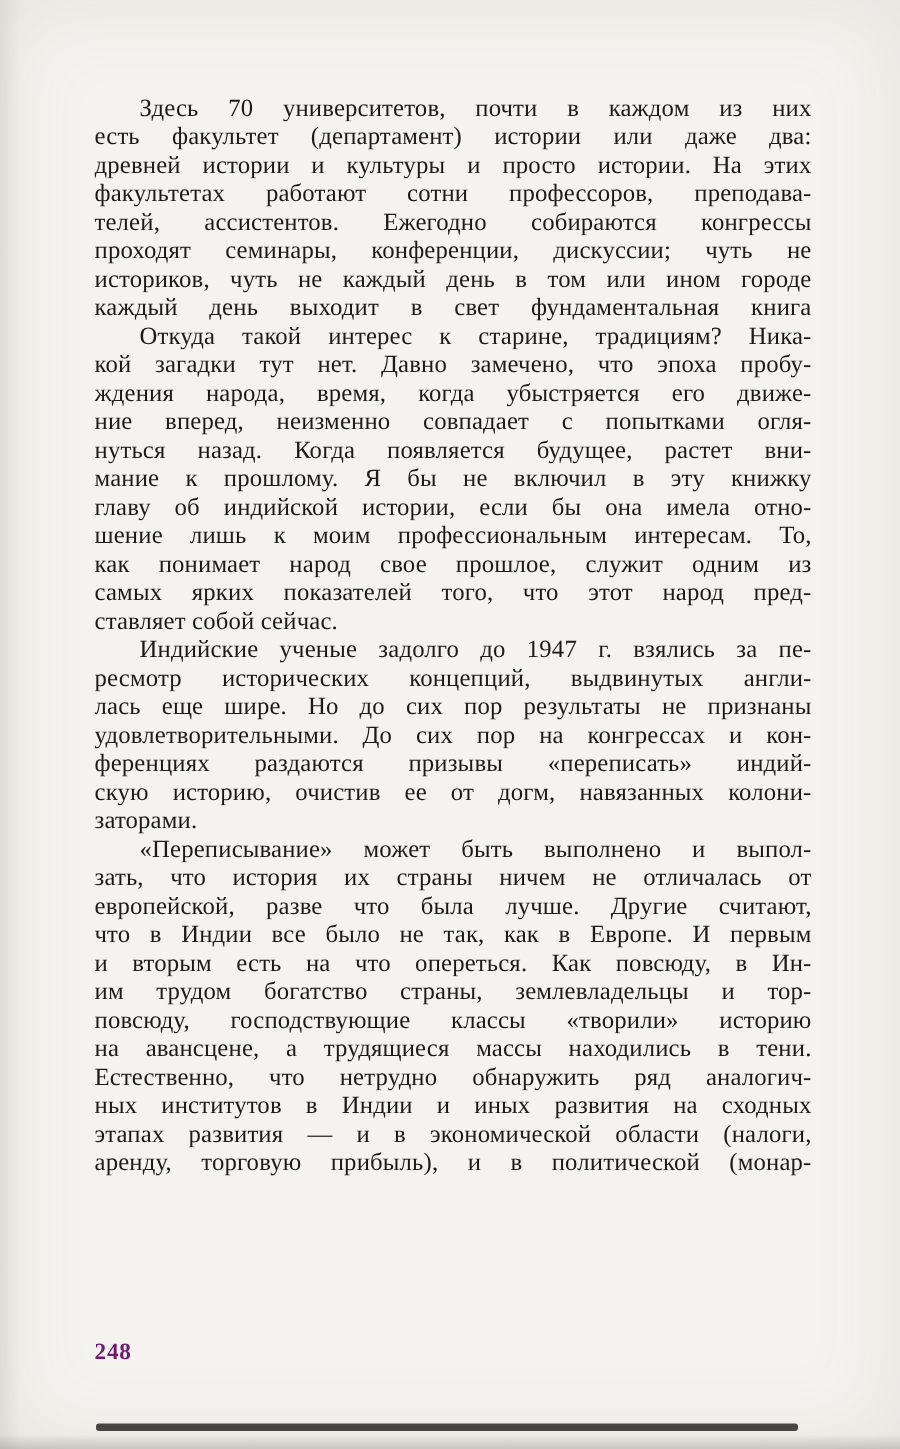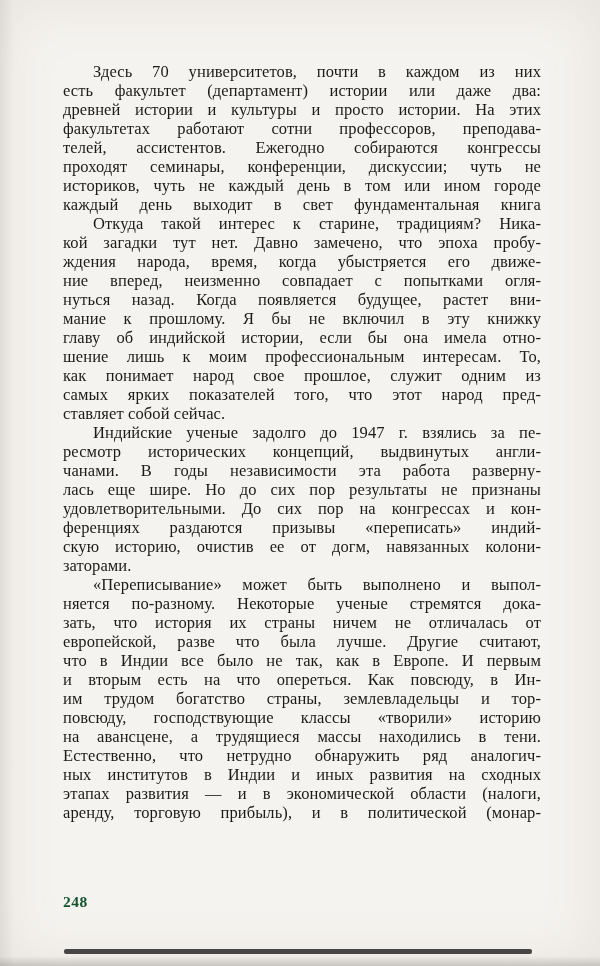--- a/index.html
+++ b/index.html
@@ -37,21 +37,21 @@
   }
   .line.flush {
     text-align-last: left;
   }
   .page-number {
     position: absolute;
     left: 63px;
     top: 893px;
     font-size: 15.5px;
     font-weight: 600;
-    color: #14532d;
+    color: #701a75;
     letter-spacing: 0.5px;
   }
   .scan-bottom-line {
     position: absolute;
     left: 64px;
     top: 949px;
     width: 468px;
     height: 5px;
     background: #474644;
     border-radius: 2px;
@@ -93,28 +93,26 @@
       <div class="line">ние вперед, неизменно совпадает с попытками огля-</div>
       <div class="line">нуться назад. Когда появляется будущее, растет вни-</div>
       <div class="line">мание к прошлому. Я бы не включил в эту книжку</div>
       <div class="line">главу об индийской истории, если бы она имела отно-</div>
       <div class="line">шение лишь к моим профессиональным интересам. То,</div>
       <div class="line">как понимает народ свое прошлое, служит одним из</div>
       <div class="line">самых ярких показателей того, что этот народ пред-</div>
       <div class="line flush">ставляет собой сейчас.</div>
       <div class="line indent">Индийские ученые задолго до 1947 г. взялись за пе-</div>
       <div class="line">ресмотр исторических концепций, выдвинутых англи-</div>
-      <div class="line">чанами. В годы независимости эта работа разверну-</div>
       <div class="line">лась еще шире. Но до сих пор результаты не признаны</div>
       <div class="line">удовлетворительными. До сих пор на конгрессах и кон-</div>
       <div class="line">ференциях раздаются призывы «переписать» индий-</div>
       <div class="line">скую историю, очистив ее от догм, навязанных колони-</div>
       <div class="line flush">заторами.</div>
       <div class="line indent">«Переписывание» может быть выполнено и выпол-</div>
-      <div class="line">няется по-разному. Некоторые ученые стремятся дока-</div>
       <div class="line">зать, что история их страны ничем не отличалась от</div>
       <div class="line">европейской, разве что была лучше. Другие считают,</div>
       <div class="line">что в Индии все было не так, как в Европе. И первым</div>
       <div class="line">и вторым есть на что опереться. Как повсюду, в Ин-</div>
       <div class="line">им трудом богатство страны, землевладельцы и тор-</div>
       <div class="line">повсюду, господствующие классы «творили» историю</div>
       <div class="line">на авансцене, а трудящиеся массы находились в тени.</div>
       <div class="line">Естественно, что нетрудно обнаружить ряд аналогич-</div>
       <div class="line">ных институтов в Индии и иных развития на сходных</div>
       <div class="line">этапах развития — и в экономической области (налоги,</div>

